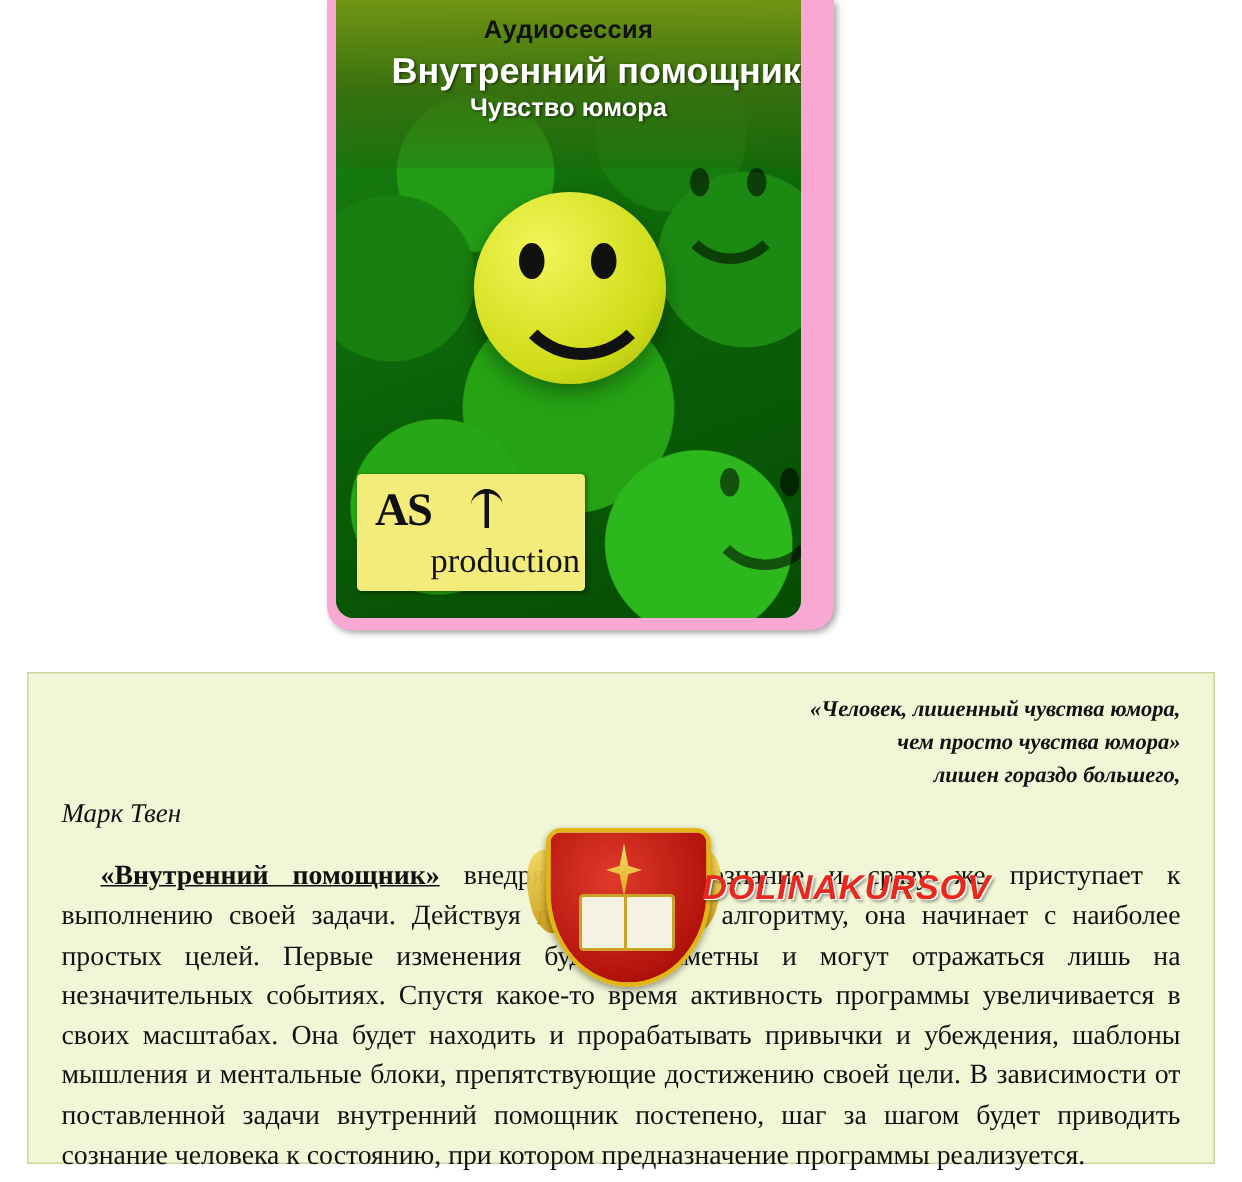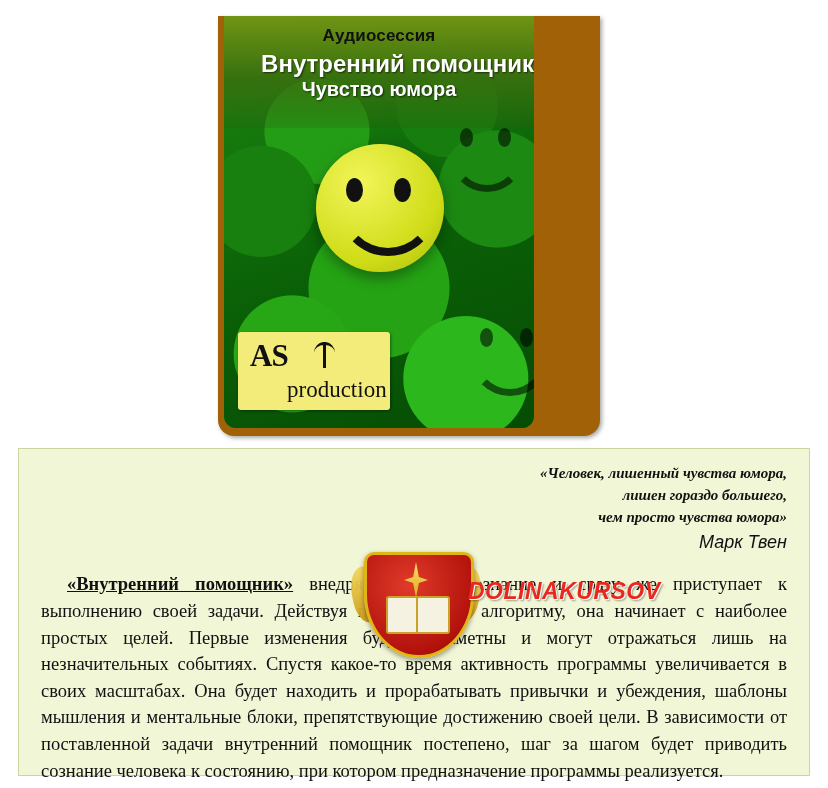--- a/index.html
+++ b/index.html
@@ -19,24 +19,24 @@
   .cover-area {
     position: absolute;
     left: 0;
     top: 0;
     width: 828px;
     height: 428px;
   }
   .cover {
     position: absolute;
     left: 218px;
-    top: 16px;
-    width: 382px;
+    top: 0px;
+    width: 338px;
     height: 420px;
-    background: #a16207;
+    background: #f9a8d4;
     border-radius: 0 0 16px 16px;
     box-shadow: 2px 2px 4px rgba(0,0,0,0.35);
     overflow: hidden;
   }
   .cover-inner {
     position: absolute;
     left: 6px;
     top: 0px;
     width: 310px;
     height: 412px;
@@ -132,21 +132,21 @@
     color: #ffffff;
     font-size: 24px;
     font-weight: bold;
     line-height: 1.15;
     margin-top: 4px;
     text-shadow: 1px 1px 2px rgba(0,0,0,0.6);
     padding-left: 37px;
   }
   .cover-subtitle {
     color: #ffffff;
-    font-size: 20px;
+    font-size: 17px;
     font-weight: bold;
     line-height: 1.15;
     text-shadow: 1px 1px 2px rgba(0,0,0,0.6);
   }
 
   .logo-box {
     position: absolute;
     left: 14px;
     bottom: 18px;
     width: 152px;
@@ -213,22 +213,21 @@
   .quote {
     text-align: right;
     font-family: "Liberation Serif", serif;
     font-style: italic;
     font-weight: bold;
     font-size: 15px;
     color: #111;
     line-height: 1.45;
   }
   .quote-author {
-    text-align: right;
-    font-family: Liberation Sans, sans-serif;
+    font-family: Liberation Serif, serif;
     font-style: italic;
     font-size: 18px;
     color: #111;
     margin-top: 4px;
   }
   .body-text {
     margin-top: 18px;
     font-family: "Liberation Serif", serif;
     font-size: 18.5px;
     line-height: 1.44;
@@ -342,22 +341,22 @@
         <div class="logo-mark"></div>
         <div class="logo-production">production</div>
       </div>
     </div>
   </div>
 </div>
 
 <div class="panel">
   <div class="quote">
     <div>«Человек, лишенный чувства юмора,</div>
+    <div>чем просто чувства юмора»</div>
     <div>лишен гораздо большего,</div>
-    <div>чем просто чувства юмора»</div>
   </div>
   <div class="quote-author">Марк Твен</div>
 
   <div class="body-text">
     <b>«Внутренний помощник»</b><span> внедряется в подсознание и сразу же приступает к выполнению своей задачи. Действуя по заданному алгоритму, она начинает с наиболее простых целей. Первые изменения будут незаметны и могут отражаться лишь на незначительных событиях. Спустя какое-то время активность программы увеличивается в своих масштабах. Она будет находить и прорабатывать привычки и убеждения, шаблоны мышления и ментальные блоки, препятствующие достижению своей цели. В зависимости от поставленной задачи внутренний помощник  постепено, шаг за шагом будет приводить сознание человека к состоянию, при котором предназначение программы реализуется.</span>
   </div>
 </div>
 
 <div class="watermark">
   <div class="crest">

